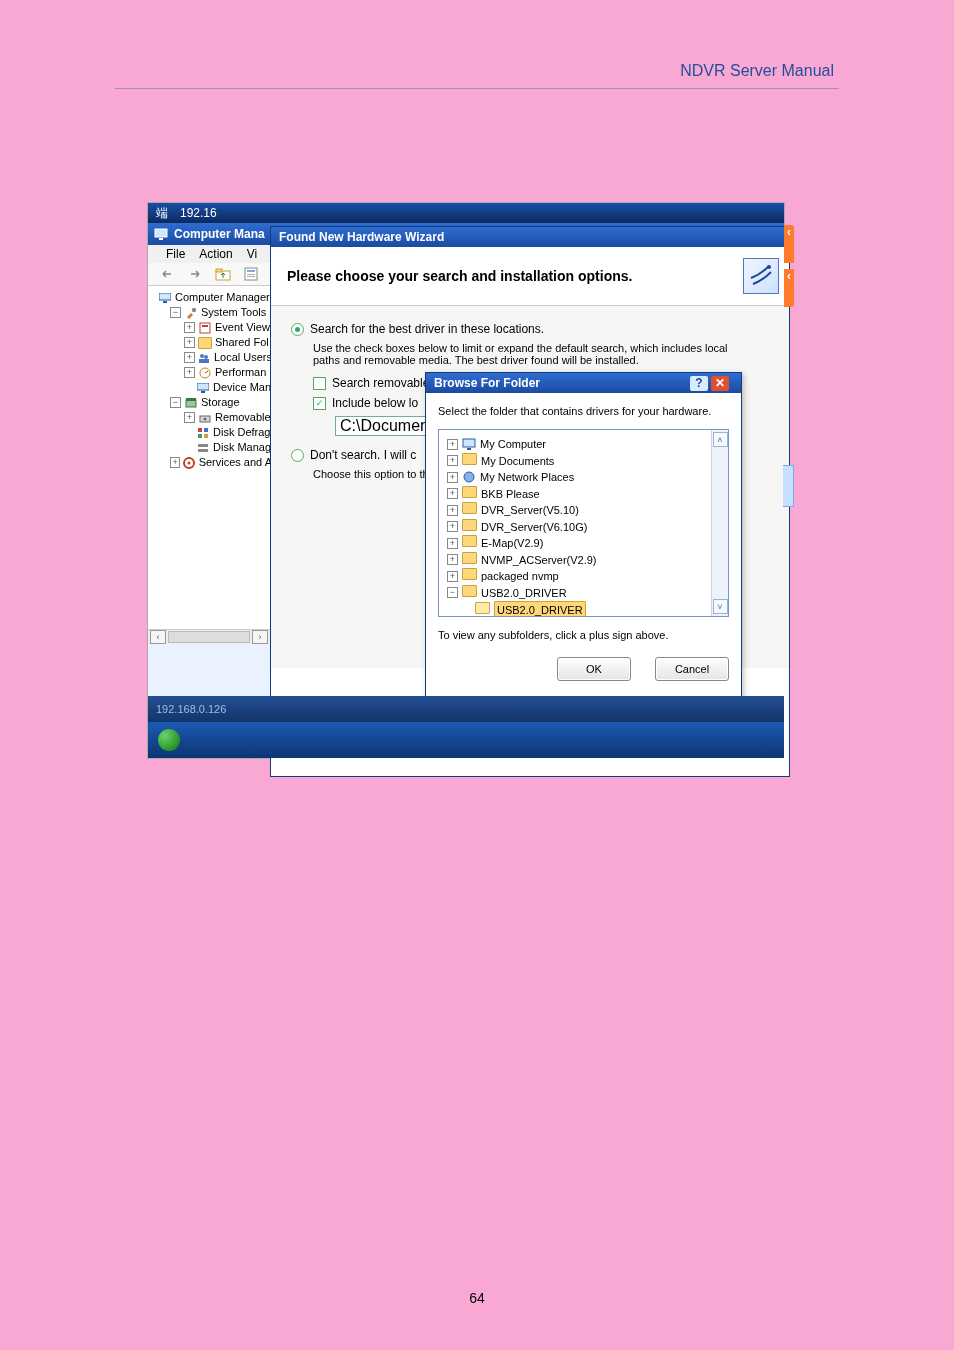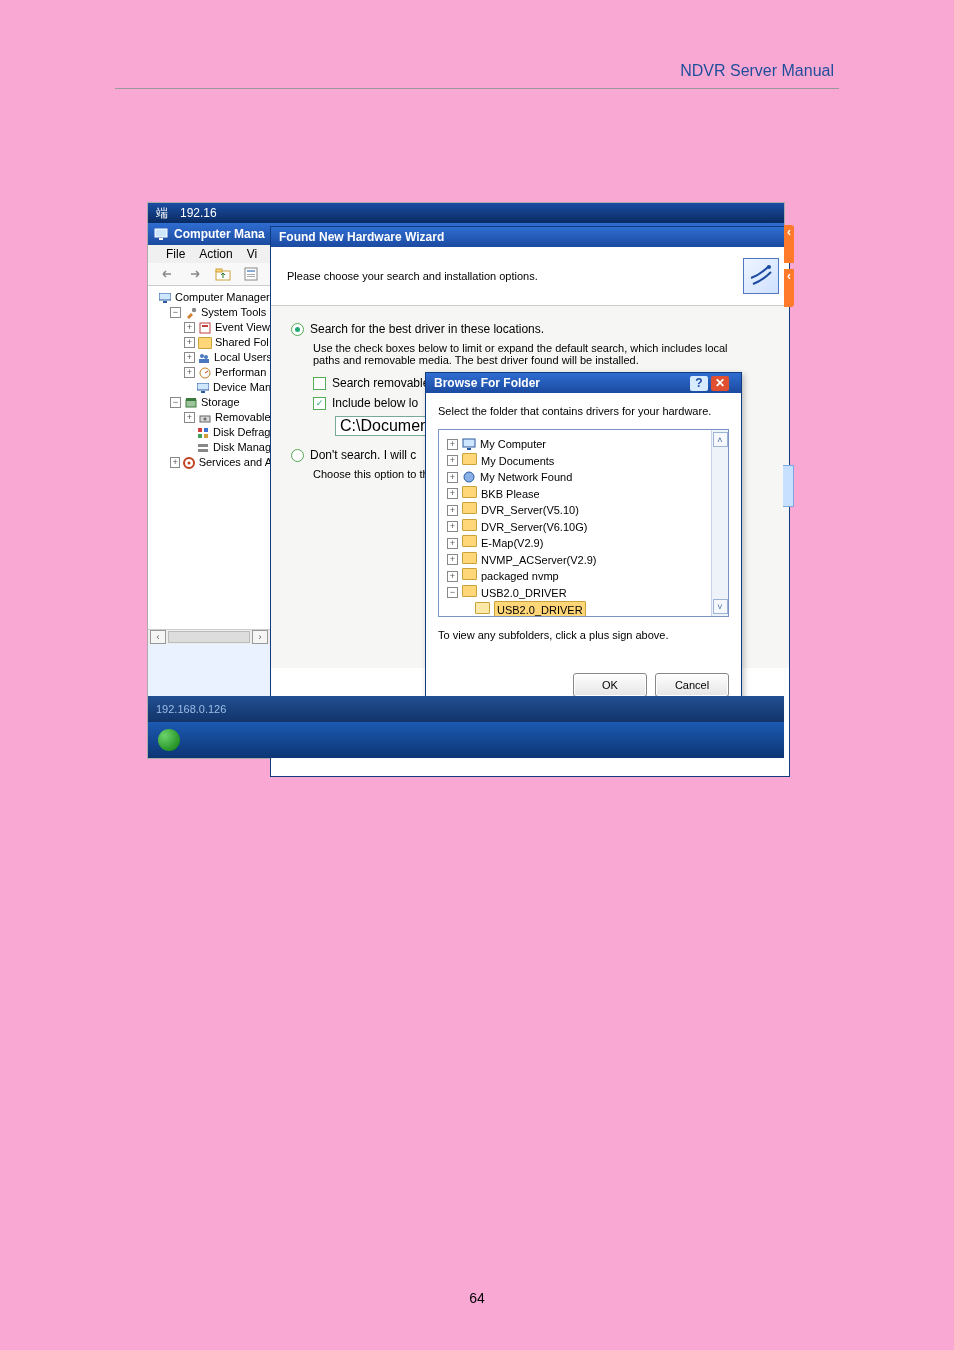--- a/index.html
+++ b/index.html
@@ -20,21 +20,21 @@
 .tree .ln{white-space:nowrap;display:flex;align-items:center;gap:3px}
 .tree .ind1{padding-left:8px}.tree .ind2{padding-left:20px}.tree .ind3{padding-left:34px}
 .exp{display:inline-flex;width:9px;height:9px;border:1px solid #888;align-items:center;justify-content:center;font-size:9px;line-height:9px;color:#555;background:#fff}
 .tree .ic{width:14px;height:12px;display:inline-flex;align-items:center;justify-content:center}
 .tree-scroll{height:14px;background:#eee;border-top:1px solid #ccc;display:flex;align-items:center;justify-content:space-between;padding:0 2px}
 .tree-scroll .sbtn{width:14px;height:12px;border:1px solid #999;background:#f5f5f5;display:flex;align-items:center;justify-content:center;font-size:9px;color:#555}
 .content{flex:1;background:#fff;position:relative}
 .wizard{position:absolute;left:0;top:-60px;right:-6px;bottom:-133px;background:#fff;border:1px solid #123a7e}
 .wiz-title{height:20px;background:linear-gradient(#2f6dd1,#1b4aa0);color:#fff;font-weight:bold;display:flex;align-items:center;padding-left:8px}
 .wiz-head{height:58px;background:#fff;border-bottom:1px solid #ccc;display:flex;align-items:center;justify-content:space-between;padding:0 10px 0 16px}
-.wiz-head .txt{font-weight:normal;font-size:11px}
+.wiz-head .txt{font-weight:bold;font-size:14px}
 .wiz-head .logo{width:34px;height:34px;border:1px solid #5078c0;background:linear-gradient(135deg,#eef5ff,#cfe0ff);display:flex;align-items:center;justify-content:center;color:#1b4aa0;font-size:18px}
 .wiz-body{padding:16px 20px;background:#f6f6f4;height:330px;position:relative}
 .radio-row{display:flex;align-items:center;gap:6px;margin-bottom:6px}
 .radio{width:11px;height:11px;border:1px solid #5a5;border-radius:50%;display:inline-flex;align-items:center;justify-content:center;background:#fff}
 .radio.sel::after{content:"";width:5px;height:5px;border-radius:50%;background:#2a7;}
 .desc{margin:2px 0 10px 22px;font-size:11px;color:#000;max-width:420px}
 .chk-row{display:flex;align-items:center;gap:6px;margin-left:22px;margin-bottom:6px}
 .chk{width:11px;height:11px;border:1px solid #5a5;background:#fff;display:inline-flex;align-items:center;justify-content:center;font-size:9px;color:#2a7}
 .pathbox{margin-left:44px;width:88px;height:18px;border:1px solid #7a9;display:flex;align-items:center;padding:0 4px;background:#fff;overflow:hidden;white-space:nowrap;font-size:16px}
 .opt2{margin-top:12px}
@@ -50,21 +50,21 @@
 .bt-inner{padding:6px 4px;font-size:11px;line-height:16.5px}
 .bt-ln{white-space:nowrap;display:flex;align-items:center;gap:4px}
 .bt-ind1{padding-left:4px}.bt-ind2{padding-left:20px}
 .fold{width:13px;height:10px;background:#ffd678;border:1px solid #caa23a;border-radius:1px;display:inline-block}
 .fold.open{background:#ffe9a8}
 .sel-node{background:#ffd678;border:1px solid #caa23a;padding:0 2px;border-radius:1px}
 .bt-scroll{position:absolute;right:0;top:0;bottom:0;width:16px;background:#eef2f9;border-left:1px solid #c6d3ea;display:flex;flex-direction:column;justify-content:space-between;align-items:center;padding:2px 0}
 .bt-scroll .sbar-mid{flex:1}
 .vbtn{width:13px;height:13px;border:1px solid #9cb2d6;background:#f5f8fd;display:flex;align-items:center;justify-content:center;font-size:9px;color:#4a6aa0}
 .browse-hint{margin-top:12px;font-size:11px}
-.browse-btns{margin-top:32px;display:flex;justify-content:flex-end;gap:8px}
+.browse-btns{margin-top:16px;display:flex;justify-content:flex-end;gap:24px}
 .winbtn{min-width:72px;height:22px;border:1px solid #888;background:linear-gradient(#fefefe,#e5e5e5);border-radius:3px;display:flex;align-items:center;justify-content:center;font-size:11px;box-shadow:inset 0 0 0 1px #fff}
 .footer-row{position:absolute;left:0;right:0;bottom:36px;height:26px;background:linear-gradient(#224f92,#12346a);display:flex;align-items:center;padding-left:8px;color:#9cbde8;font-size:11px}
 .footer-start{position:absolute;left:0;right:0;bottom:0;height:36px;background:linear-gradient(#1c5ab3,#0c3573);display:flex;align-items:center;padding-left:10px}
 .start-orb{width:22px;height:22px;border-radius:50%;background:radial-gradient(circle at 30% 30%,#6cd36c,#0a7a0a)}
 .side-handle{position:absolute;right:-10px;top:22px;width:10px;height:82px;display:flex;flex-direction:column}
 .side-handle .seg{flex:1;background:#ff7a2a}
 .side-handle .seg.top{border-top-right-radius:3px}
 .side-handle .seg.gap{background:transparent;flex:0 0 6px}
 .side-handle .seg.bot{border-bottom-right-radius:3px}
 .side-handle .k{color:#fff;font-weight:bold;font-size:12px;text-align:center}
@@ -326,21 +326,21 @@
                         <span class="ic"><span class="fold"></span></span>
                         <span>My Documents</span>
                       </div>
                     <div class="bt-ln bt-ind1">
                         <span class="exp">+</span>
                         <span class="ic">
                           <svg width="14" height="12">
                             <circle cx="7" cy="6" r="5" fill="#8ab0e8" stroke="#2b5aa0"></circle>
                           </svg>
                         </span>
-                        <span>My Network Found</span>
+                        <span>My Network Places</span>
                       </div>
                     <div class="bt-ln bt-ind1">
                         <span class="exp">+</span>
                         <span class="ic"><span class="fold"></span></span>
                         <span>BKB Please</span>
                       </div>
                     <div class="bt-ln bt-ind1">
                         <span class="exp">+</span>
                         <span class="ic"><span class="fold"></span></span>
                         <span>DVR_Server(V5.10)</span>

